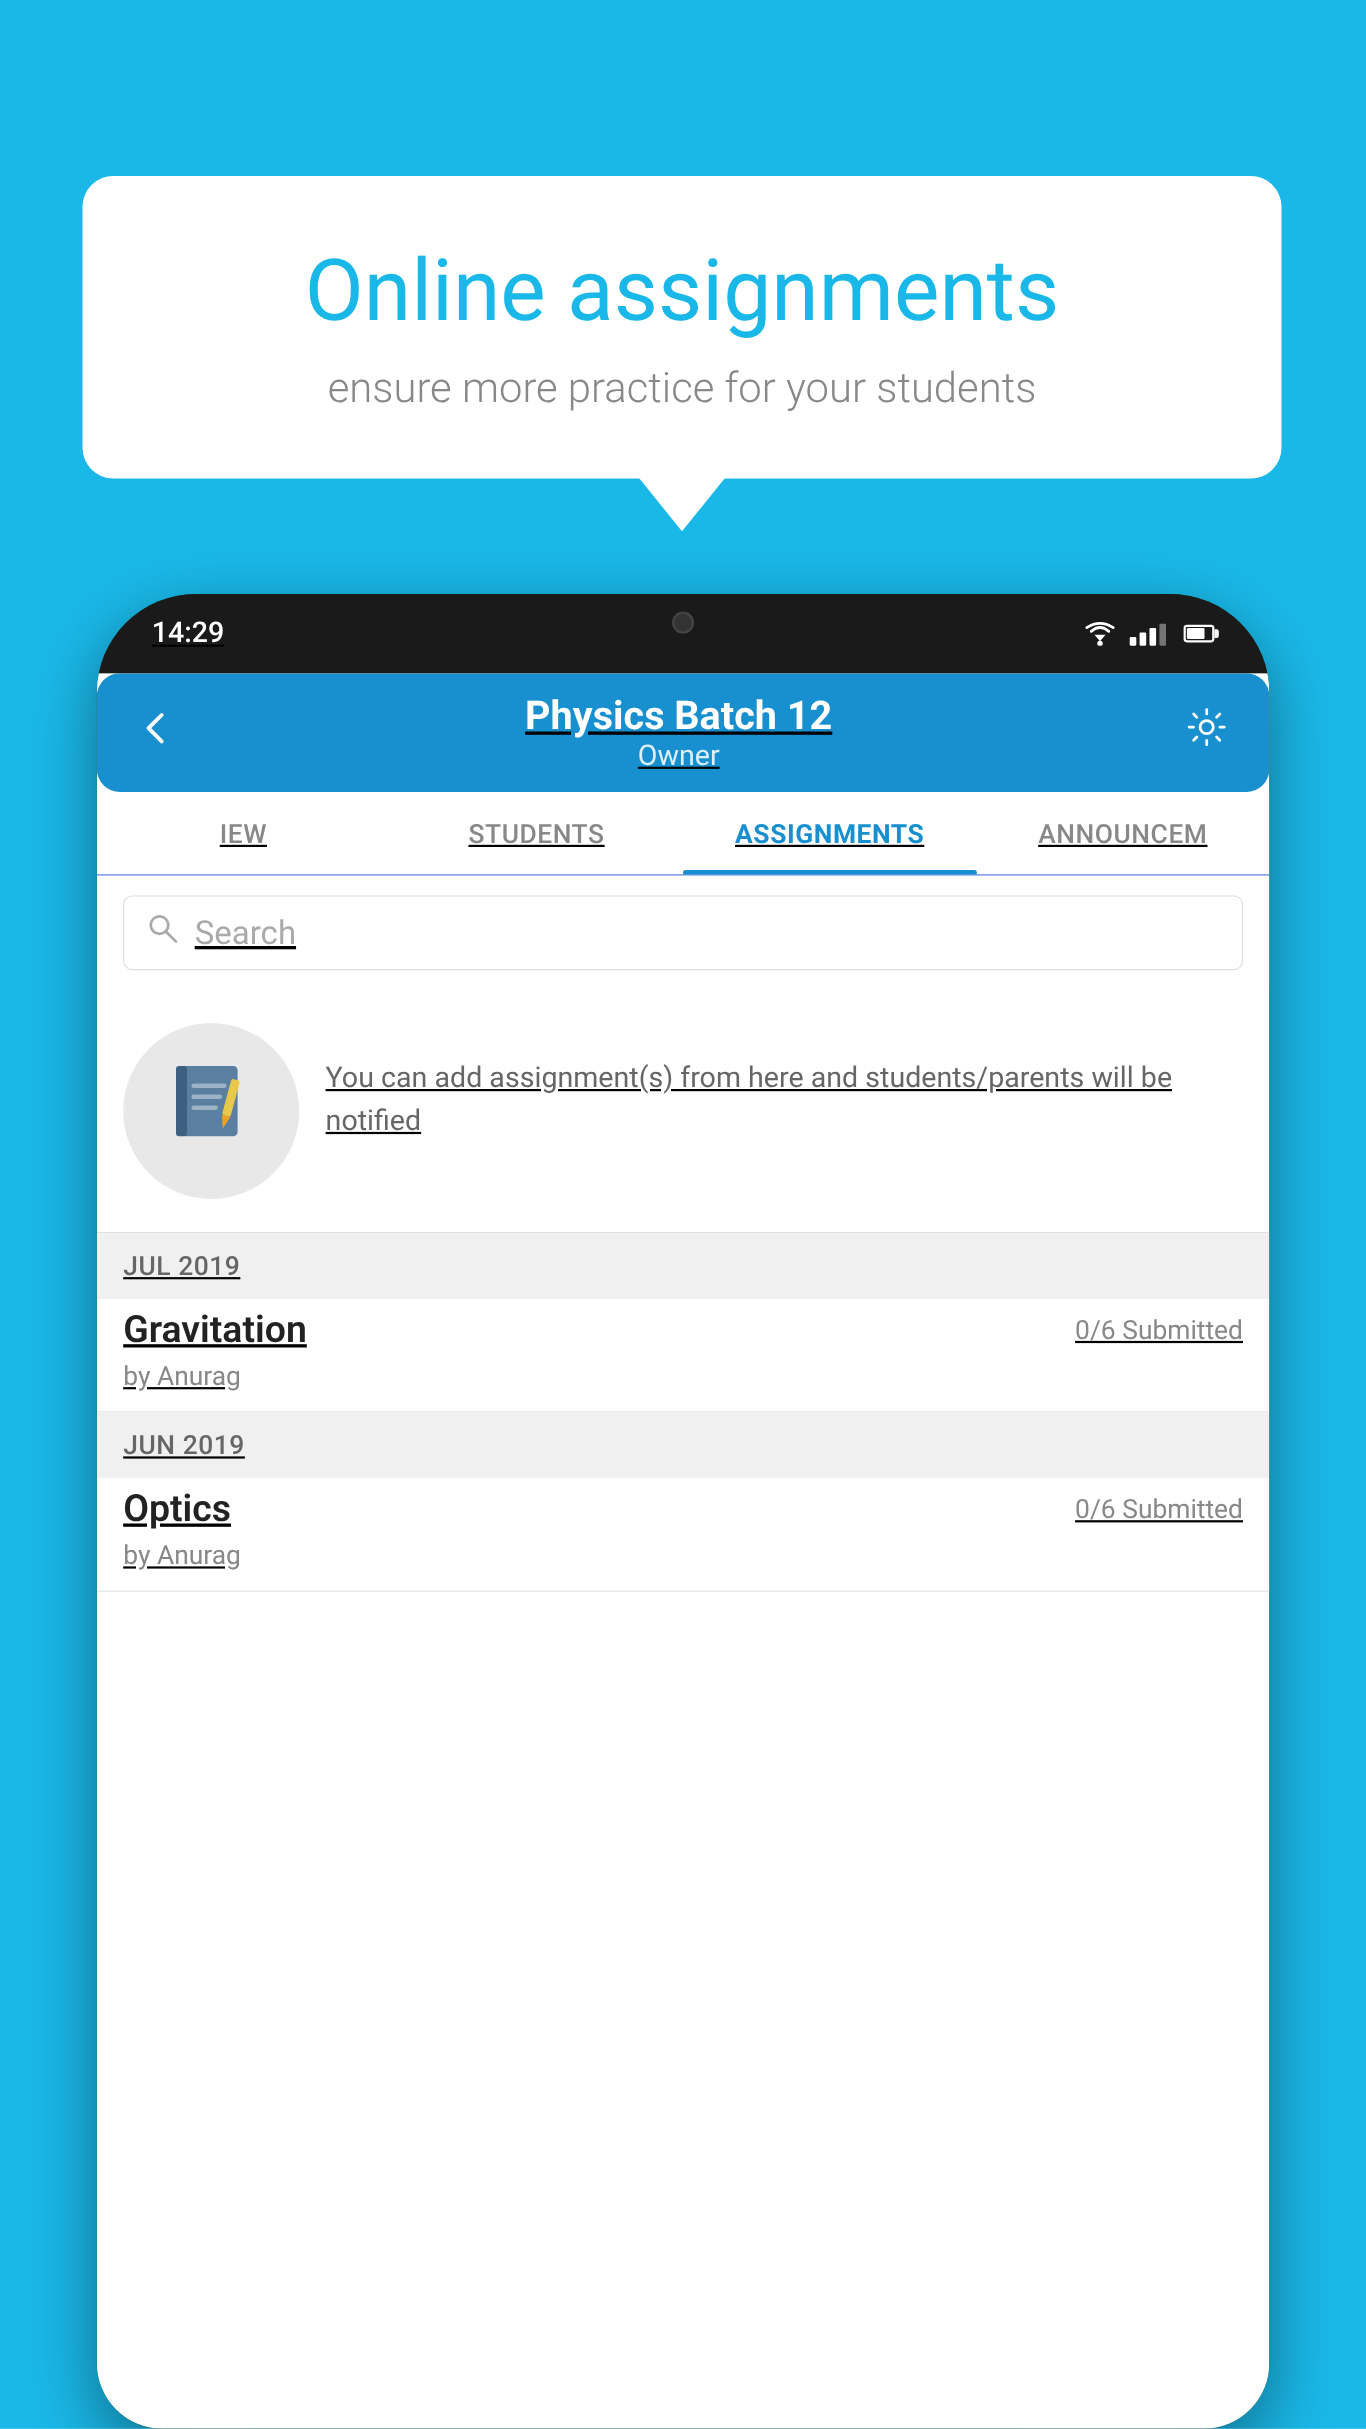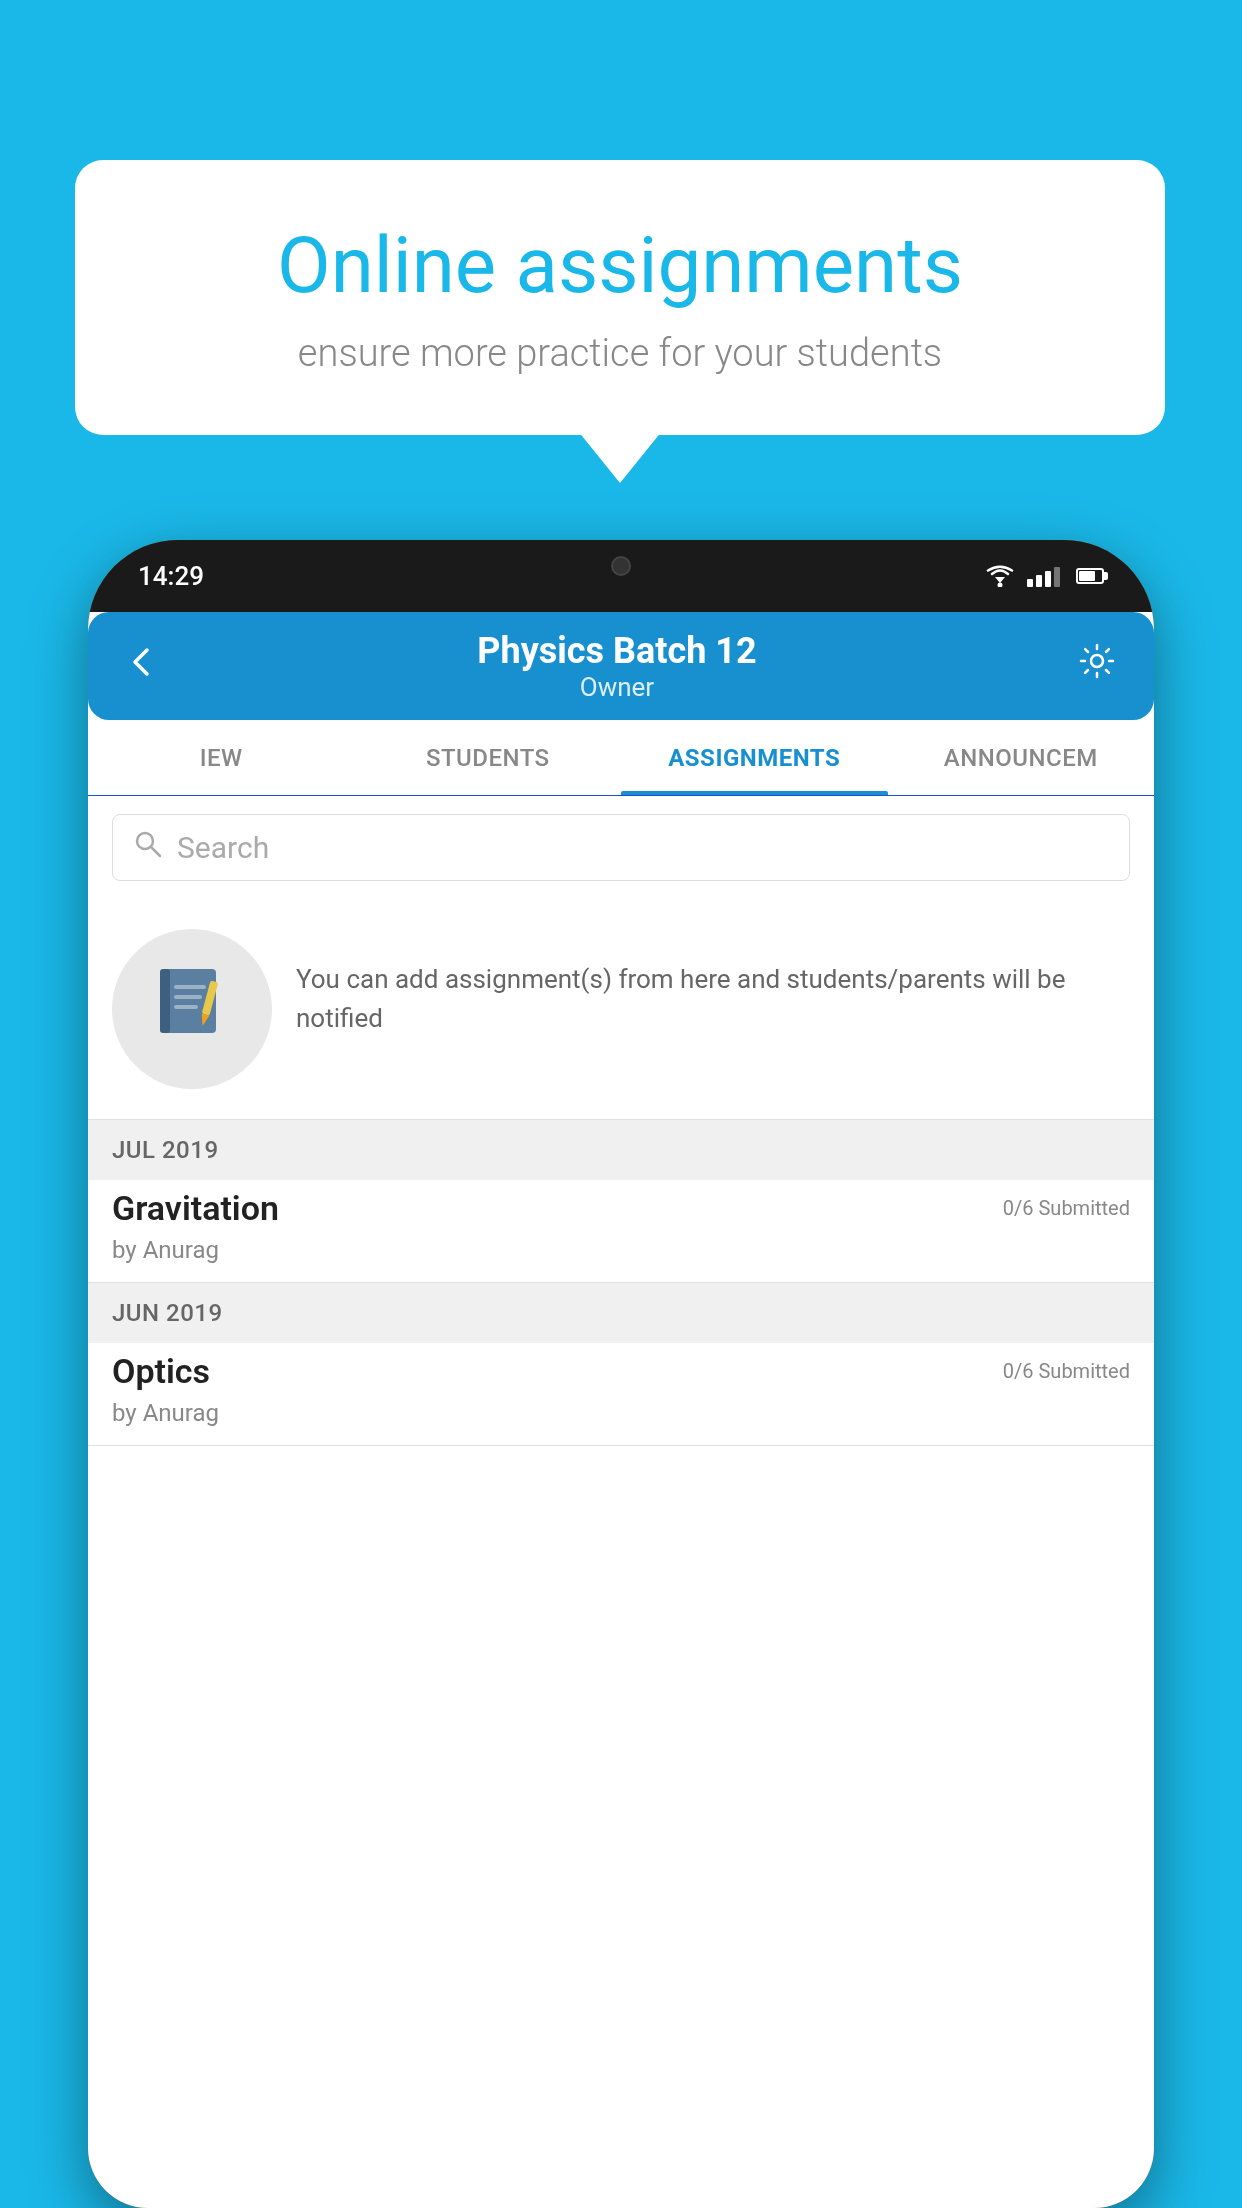--- a/index.html
+++ b/index.html
@@ -51,24 +51,25 @@
       font-weight: 300;
     }
 
     
     .phone-frame {
       position: absolute;
       top: 540px;
       left: 88px;
       right: 88px;
       bottom: 0;
-      background: #a16207;
+      background: #14532d;
       border-radius: 90px 90px 60px 60px;
       overflow: hidden;
       box-shadow: 0 20px 60px rgba(0,0,0,0.4);
+      text-decoration: underline;
     }
 
     
     .phone-top-bar {
       background: #1a1a1a;
       height: 72px;
       position: relative;
       display: flex;
       align-items: center;
       justify-content: space-between;
@@ -288,21 +289,21 @@
       margin-bottom: 8px;
     }
 
     .assignment-title {
       font-size: 34px;
       font-weight: 600;
       color: #222;
     }
 
     .assignment-submitted {
-      font-size: 20px;
+      font-size: 24px;
       color: #888;
     }
 
     .assignment-by {
       font-size: 24px;
       color: #888;
       margin-bottom: 10px;
     }
 
     .assignment-meta {

